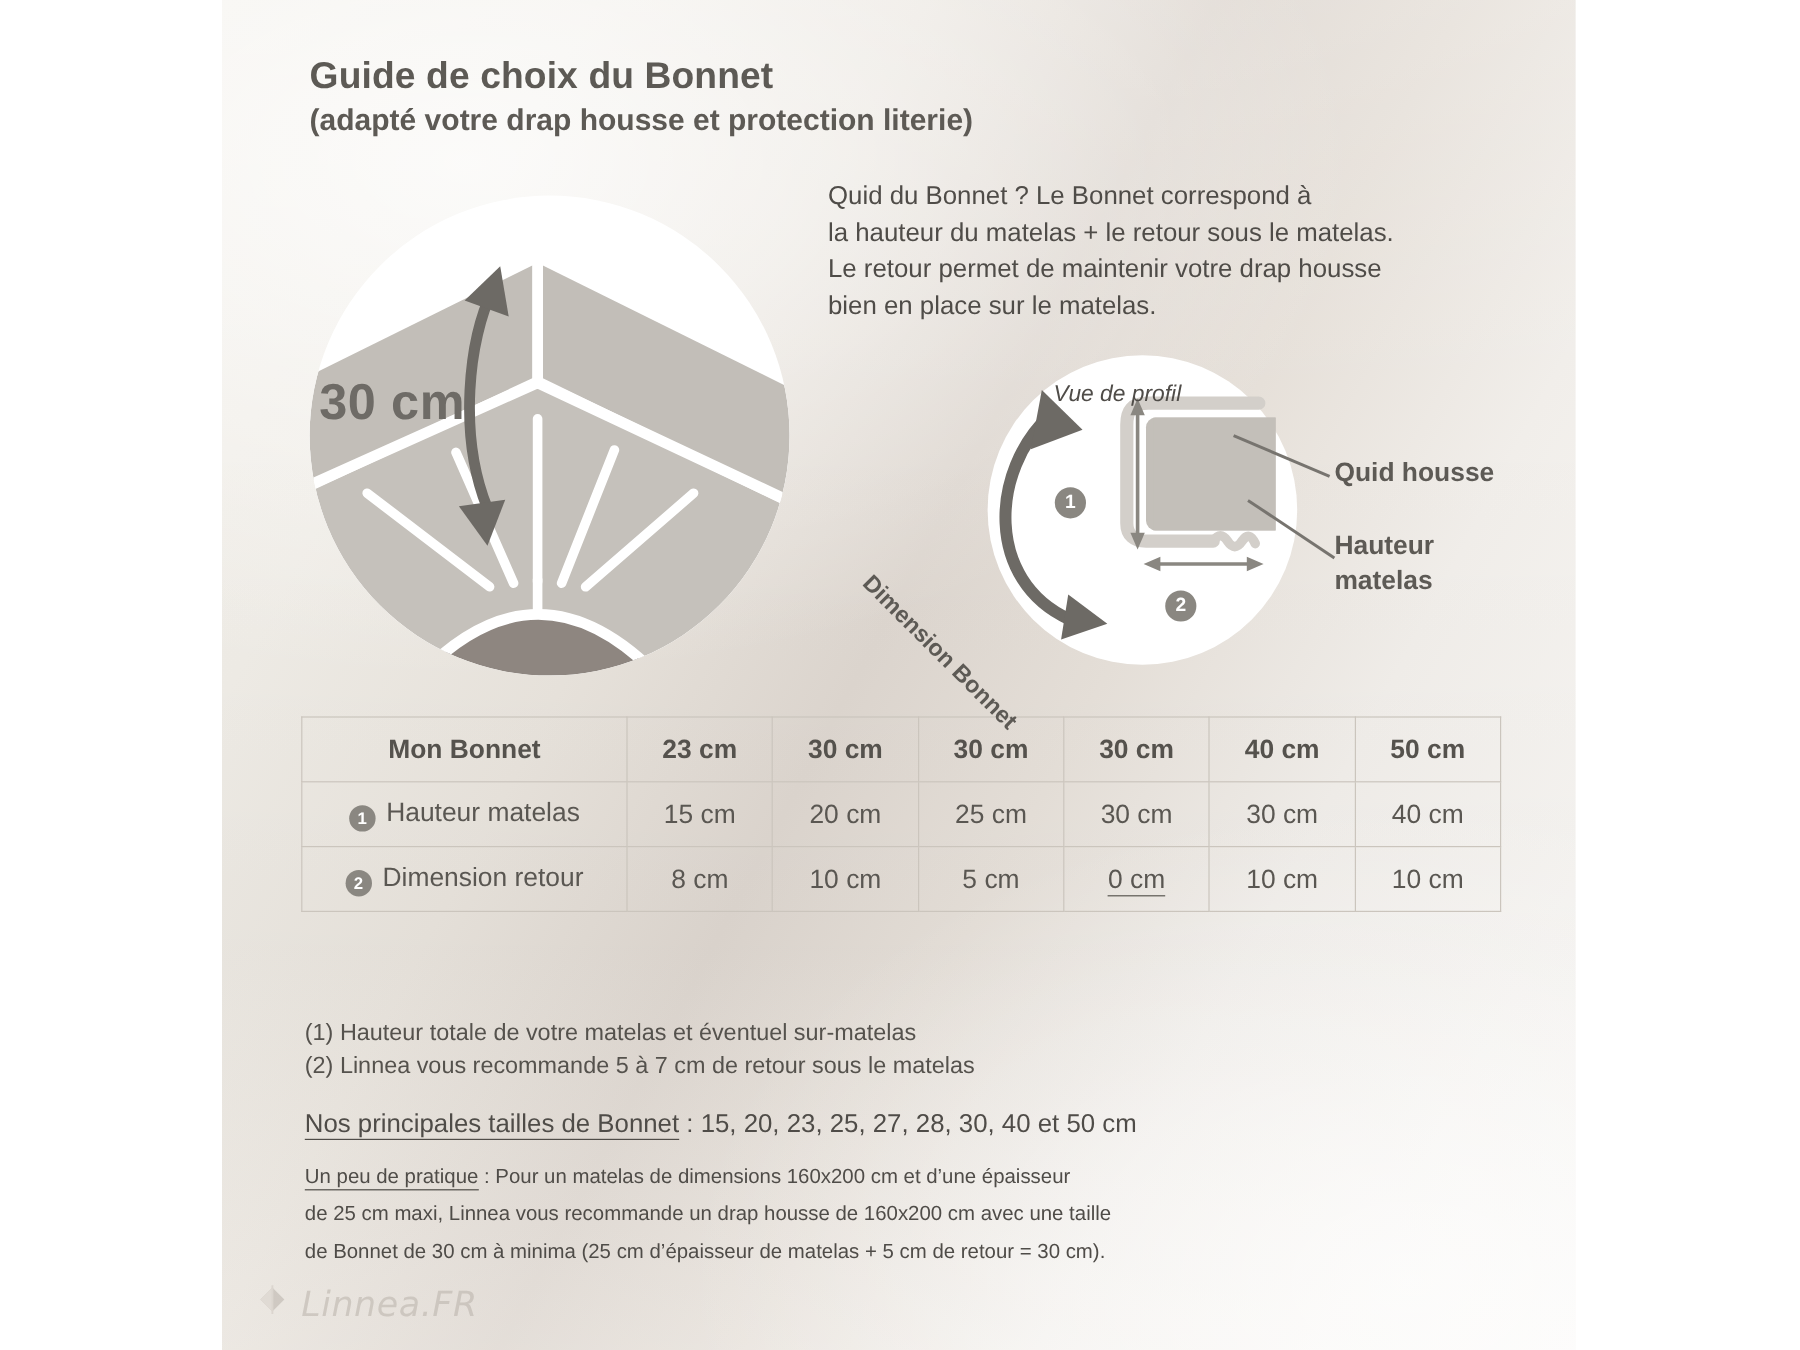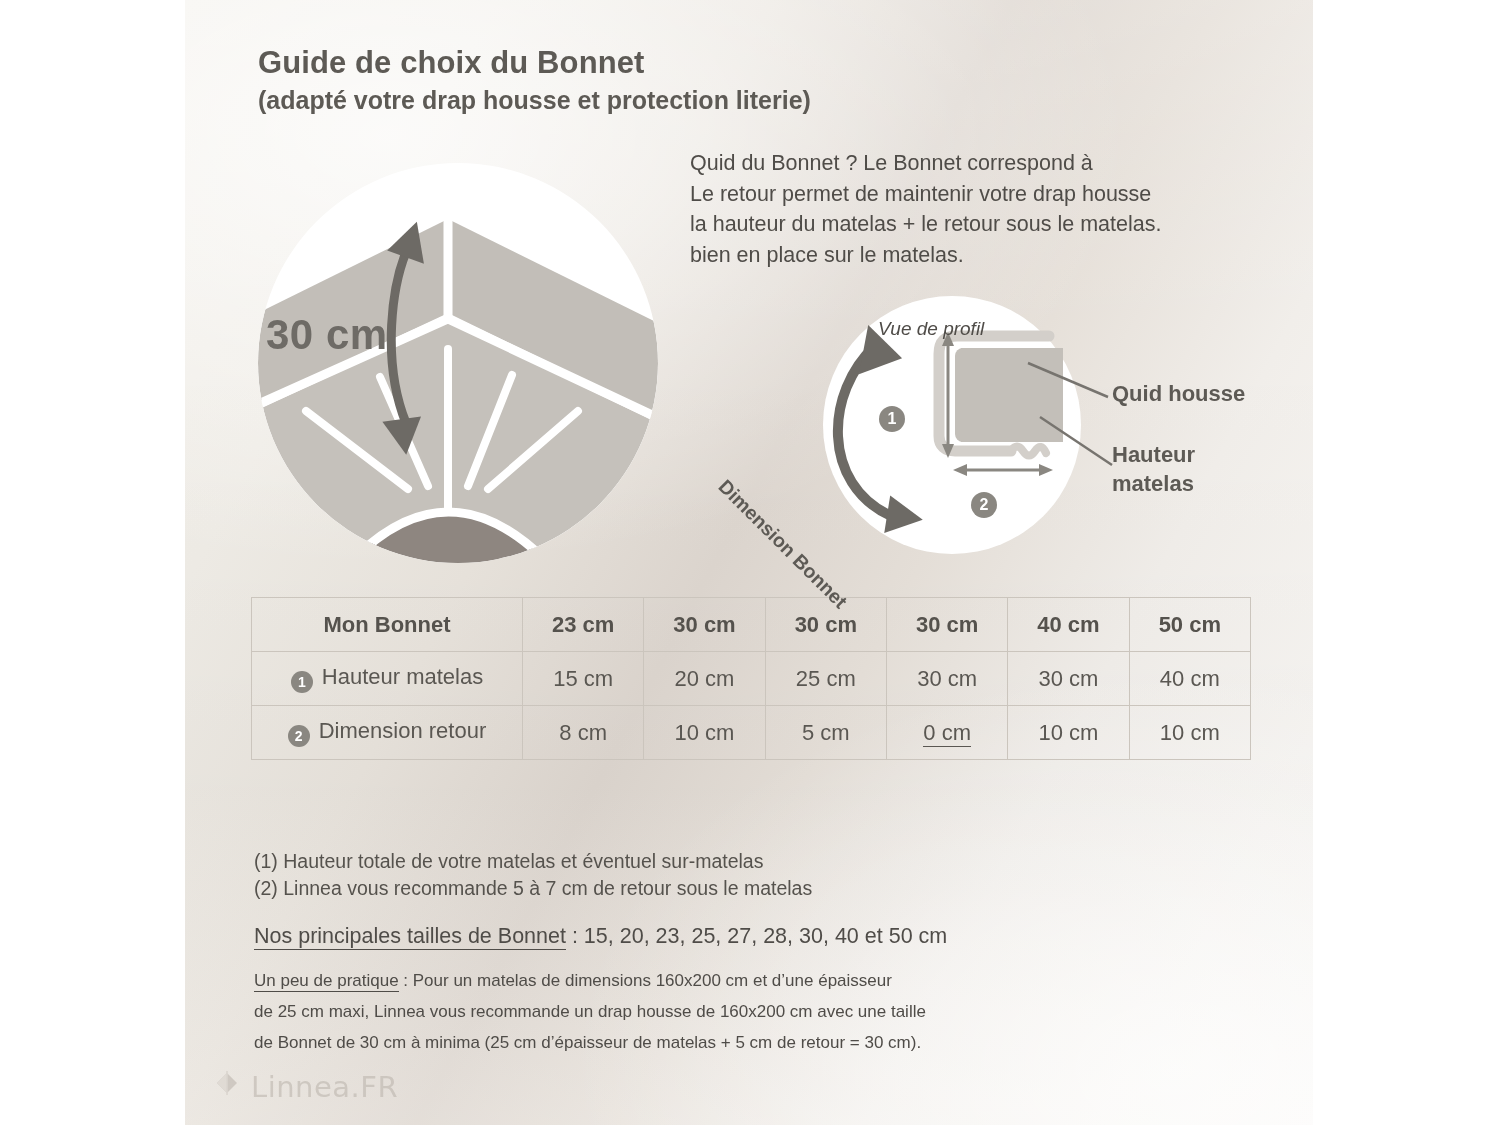--- a/index.html
+++ b/index.html
@@ -254,42 +254,43 @@
   #practice div { white-space: nowrap; }
 
   
   #logo {
     left: 214px;
     top: 1070px;
     display: flex;
     align-items: flex-start;
     gap: 11px;
     opacity: .55;
+    font-style: italic;
   }
   #logo-text {
     font-size: 29px;
     color: #b9b2aa;
     letter-spacing: .5px;
     font-family: "DejaVu Sans", sans-serif;
   }
 </style>
 </head>
 <body>
 
 <div id="panel"></div>
 
 <div class="layer" id="header">
   <div id="title-main">Guide de choix du Bonnet</div>
   <div id="title-sub">(adapté votre drap housse et protection literie)</div>
 </div>
 
 <div class="layer" id="intro">
   <div>Quid du Bonnet ? Le Bonnet correspond à</div>
+  <div>la hauteur du matelas + le retour sous le matelas.</div>
   <div>Le retour permet de maintenir votre drap housse</div>
-  <div>la hauteur du matelas + le retour sous le matelas.</div>
   <div>bien en place sur le matelas.</div>
 </div>
 
 <div class="layer" id="circle-bottom">
   <div class="disc">
     <svg width="400" height="400" viewBox="0 0 400 400">
       <defs>
         <clipPath id="clipdisc">
           <circle cx="200" cy="200" r="200"></circle>
         </clipPath>

